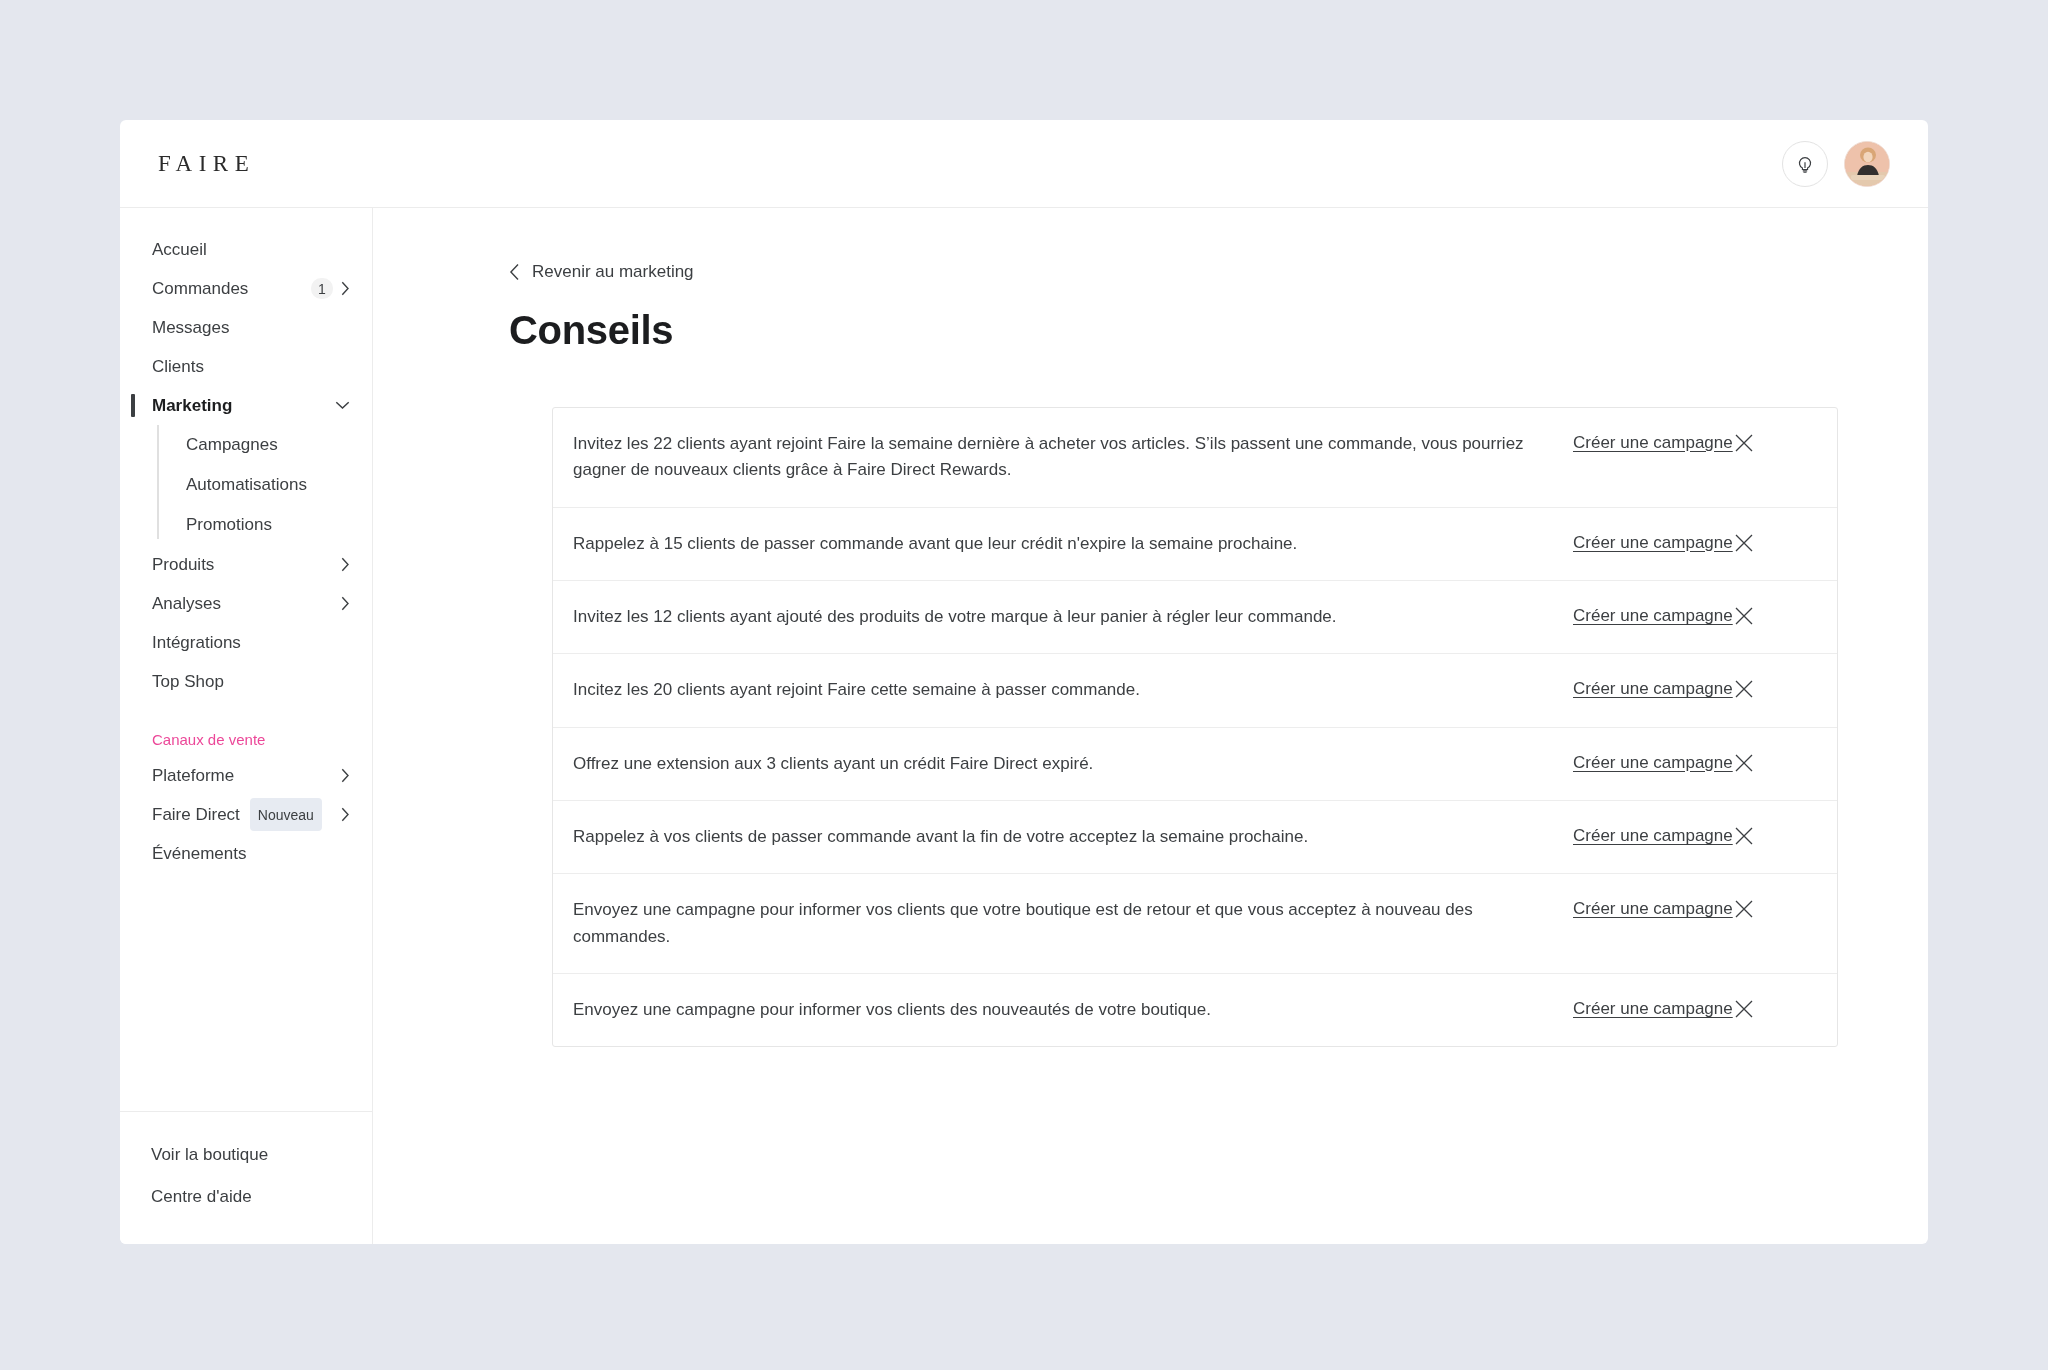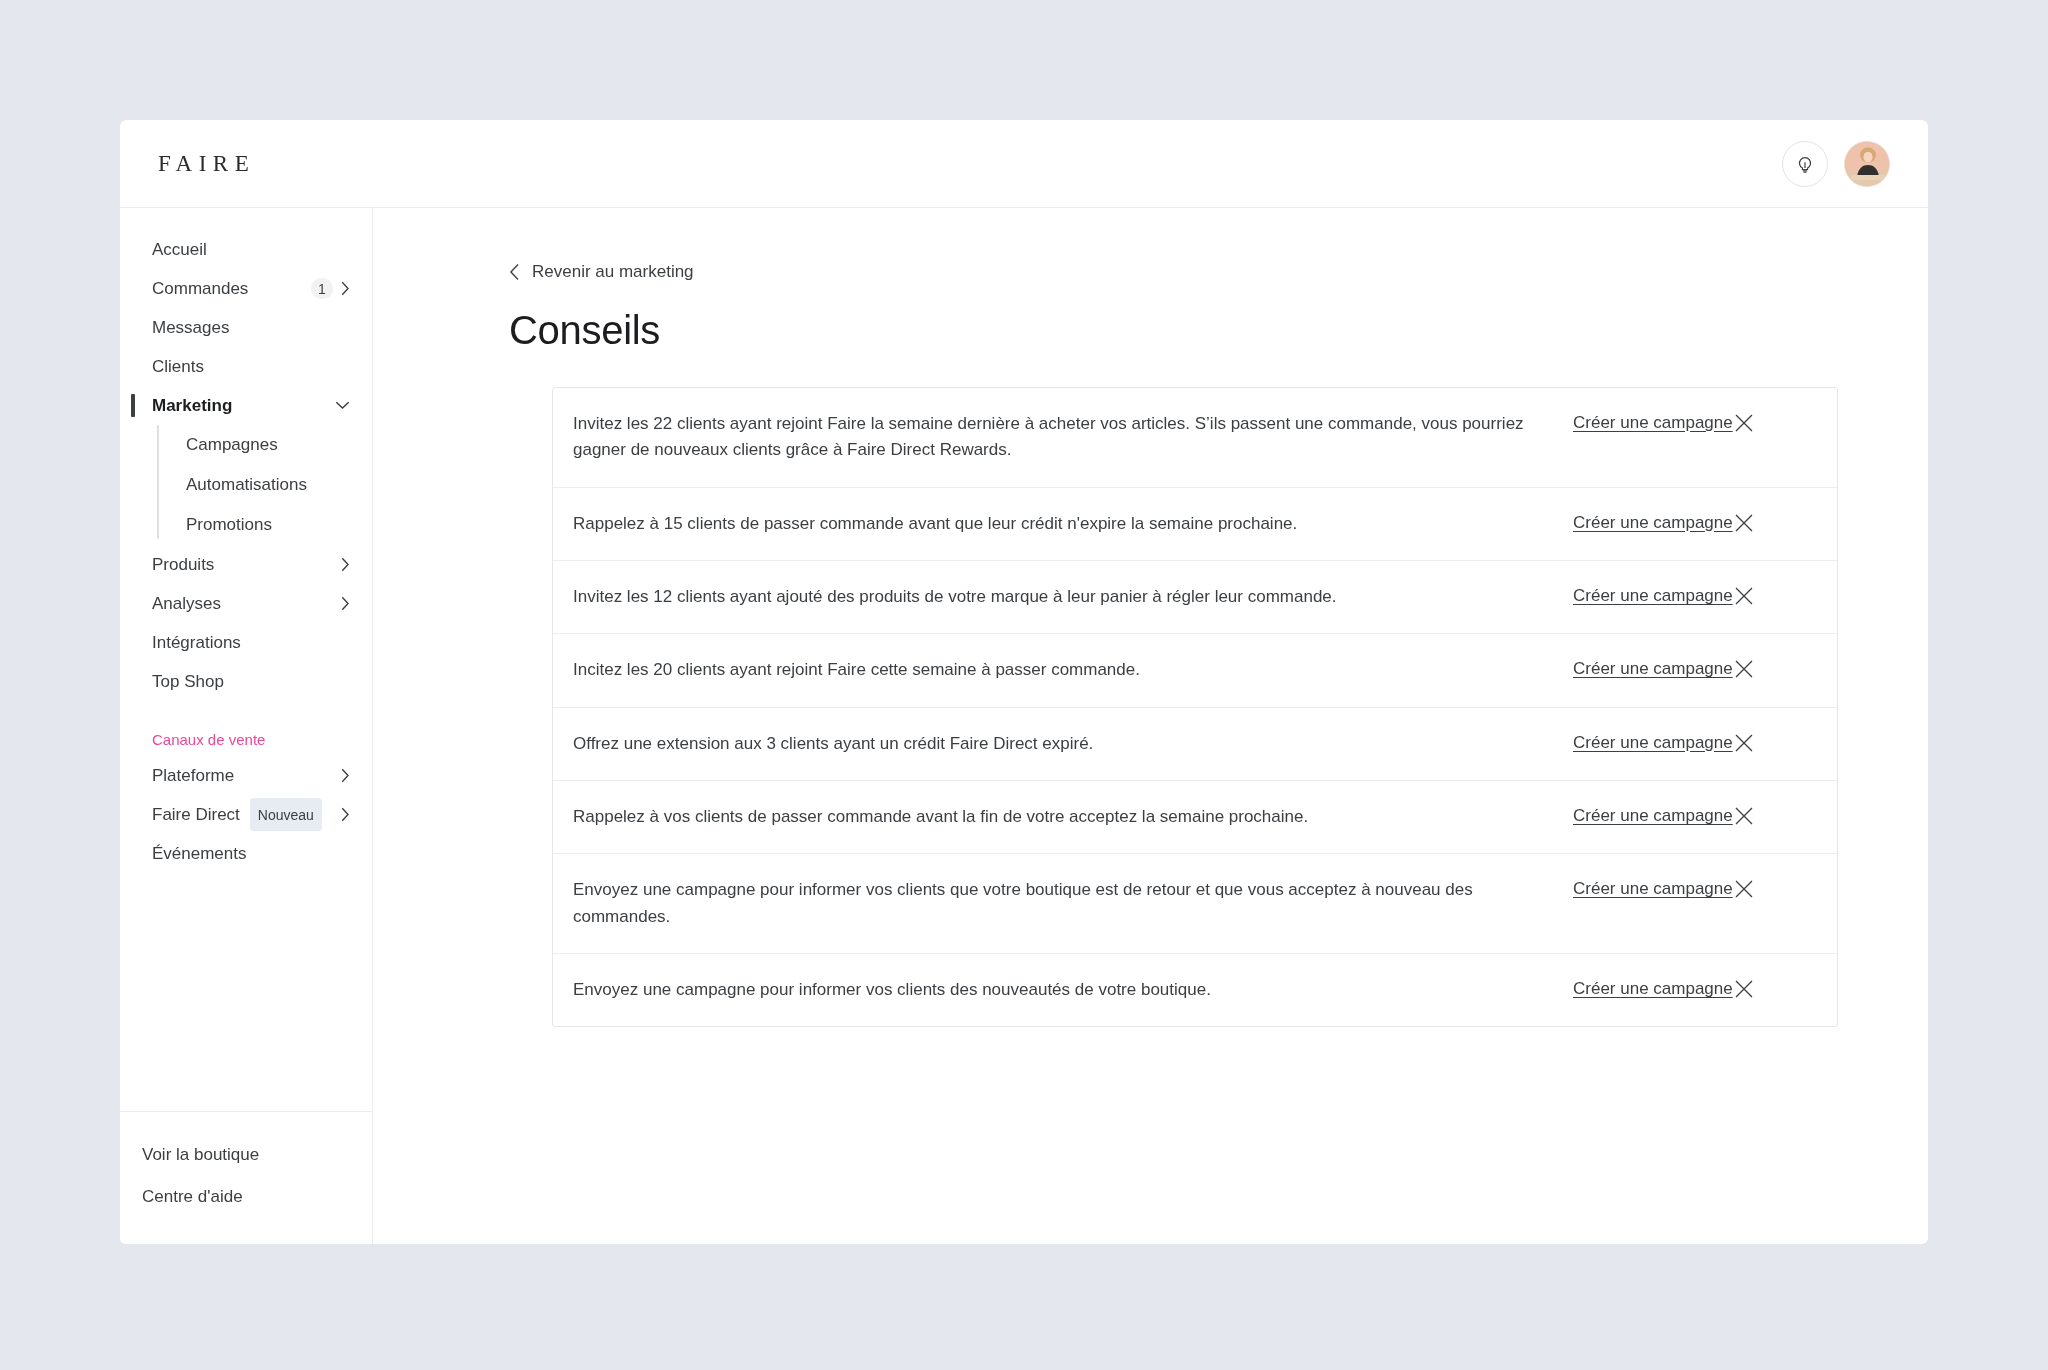--- a/index.html
+++ b/index.html
@@ -156,21 +156,21 @@
 
   .sidebar-footer {
     margin-top: auto;
     border-top: 1px solid #ececec;
     padding: 22px 0 26px 0;
   }
   .footer-row {
     display: flex;
     align-items: center;
     height: 42px;
-    padding-left: 22px;
+    padding-left: 31px;
     font-size: 17px;
     color: #3c3f42;
   }
 
   
   .main {
     flex: 1;
     min-width: 0;
     padding: 54px 0 0 136px;
     overflow: hidden;
@@ -178,24 +178,24 @@
   .back-link {
     display: inline-flex;
     align-items: center;
     gap: 12px;
     font-size: 17px;
     color: #3c3f42;
     margin-bottom: 26px;
   }
   .page-title {
     font-size: 40px;
-    font-weight: normal;
+    font-weight: bold;
     color: #1c1d1f;
     letter-spacing: -0.3px;
-    margin-bottom: 34px;
+    margin-bottom: 54px;
   }
 
   .tips-card {
     width: 1286px;
     border: 1px solid #e6e6e6;
     border-radius: 3px;
     background: #fff;
     margin-left: 43px;
   }
   .tip-row {

